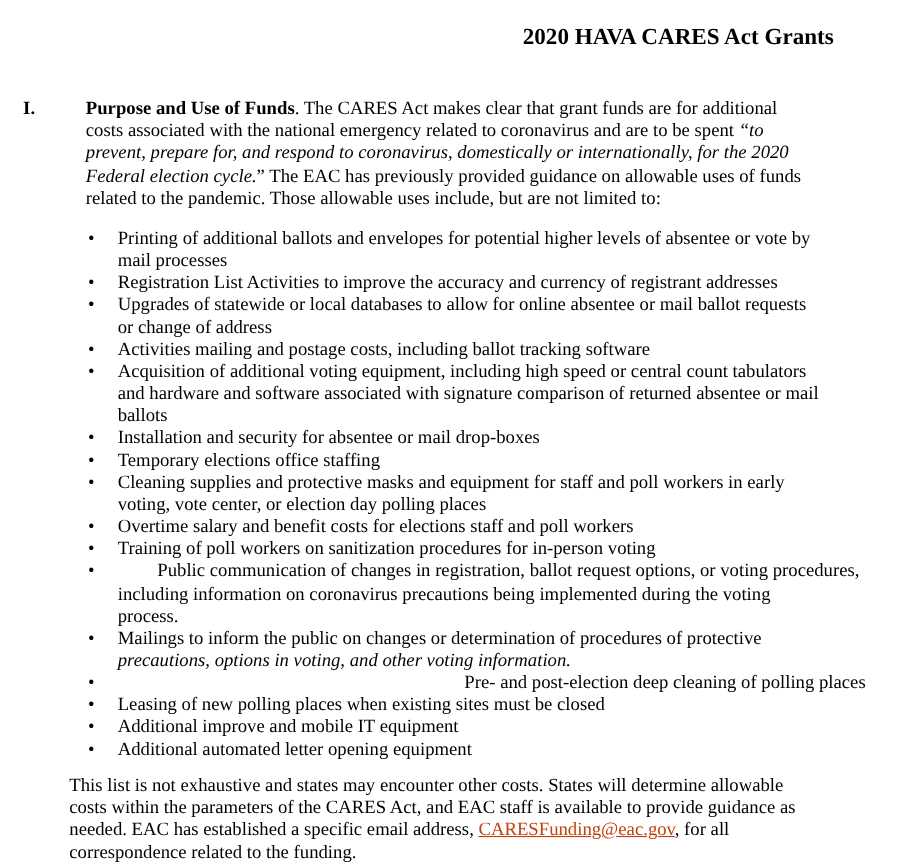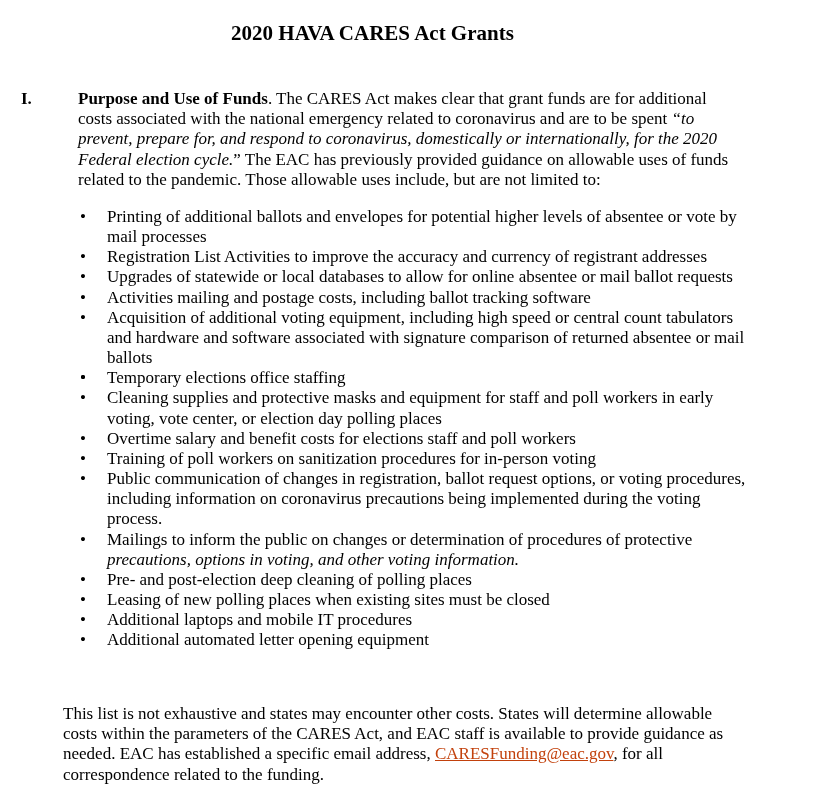--- a/index.html
+++ b/index.html
@@ -1,22 +1,22 @@
 <!DOCTYPE html>
 <html><head>
 <meta charset="utf-8">
 <style>
   html, body { margin: 0; padding: 0; background: #ffffff; }
   body {
     width: 825px; height: 787px; overflow: hidden; position: relative;
     font-family: "Liberation Serif", serif; color: #000; font-size: 17px;
   }
   .title {
-    position: absolute; left: 0; width: 745px; top: 20px; text-align: center;
-    font-weight: bold; font-size: 21px; line-height: 26px; padding-left: 0;
+    position: absolute; left: 0; width: 745px; top: 20px; text-align: right;
+    font-weight: bold; font-size: 21px; line-height: 26px; padding-left: 13px;
   }
   .title span { display: inline-block; margin-left: 0; }
   .section-num {
     position: absolute; left: 21px; top: 89px; font-weight: bold; font-size: 17px; line-height: 20px;
   }
   .section-body {
     position: absolute; left: 78px; top: 89px; width: 690px;
     font-size: 17px; line-height: 20.2px;
   }
   .section-body .line { display: block; white-space: nowrap; }
@@ -68,38 +68,42 @@
     <li>
       <span class="bullet">•</span>
       <span class="txt">
         <span style="display: block; white-space: nowrap;">Registration List Activities to improve the accuracy and currency of registrant addresses</span>
       </span>
     </li>
     <li>
       <span class="bullet">•</span>
       <span class="txt">
         <span style="display: block; white-space: nowrap;">Upgrades of statewide or local databases to allow for online absentee or mail ballot requests</span>
+        <span style="display: block; white-space: nowrap;">or change of address</span>
       </span>
     </li>
     <li>
       <span class="bullet">•</span>
       <span class="txt">
         <span style="display: block; white-space: nowrap;">Activities mailing and postage costs, including ballot tracking software</span>
       </span>
     </li>
     <li>
       <span class="bullet">•</span>
       <span class="txt">
         <span style="display: block; white-space: nowrap;">Acquisition of additional voting equipment, including high speed or central count tabulators</span>
         <span style="display: block; white-space: nowrap;">and hardware and software associated with signature comparison of returned absentee or mail</span>
         <span style="display: block; white-space: nowrap;">ballots</span>
       </span>
     </li>
     <li>
       <span class="bullet">•</span>
+      <span class="txt">
+        <span style="display: block; white-space: nowrap;">Installation and security for absentee or mail drop-boxes</span>
+      </span>
     </li>
     <li>
       <span class="bullet">•</span>
       <span class="txt">
         <span style="display: block; white-space: nowrap;">Temporary elections office staffing</span>
       </span>
     </li>
     <li>
       <span class="bullet">•</span>
       <span class="txt">
@@ -115,48 +119,48 @@
     </li>
     <li>
       <span class="bullet">•</span>
       <span class="txt">
         <span style="display: block; white-space: nowrap;">Training of poll workers on sanitization procedures for in-person voting</span>
       </span>
     </li>
     <li>
       <span class="bullet">•</span>
       <span class="txt">
-        <span style="display: block; white-space: nowrap;">Public communication of changes in registration, ballot request options, or voting procedures,</span>
+        <span style="display: block; white-space: nowrap; margin-left: 36px;">Public communication of changes in registration, ballot request options, or voting procedures,</span>
         <span style="display: block; white-space: nowrap;">including information on coronavirus precautions being implemented during the voting</span>
         <span style="display: block; white-space: nowrap;">process.</span>
       </span>
     </li>
     <li>
       <span class="bullet">•</span>
       <span class="txt">
         <span style="display: block; white-space: nowrap;">Mailings to inform the public on changes or determination of procedures of protective</span>
         <span style="display: block; white-space: nowrap; font-style: italic;">precautions, options in voting, and other voting information.</span>
       </span>
     </li>
     <li>
       <span class="bullet">•</span>
       <span class="txt">
-        <span style="display: block; white-space: nowrap;">Pre- and post-election deep cleaning of polling places</span>
+        <span style="display: block; white-space: nowrap; text-align: right;">Pre- and post-election deep cleaning of polling places</span>
       </span>
     </li>
     <li>
       <span class="bullet">•</span>
       <span class="txt">
         <span style="display: block; white-space: nowrap;">Leasing of new polling places when existing sites must be closed</span>
       </span>
     </li>
     <li>
       <span class="bullet">•</span>
       <span class="txt">
-        <span style="display: block; white-space: nowrap;">Additional laptops and mobile IT procedures</span>
+        <span style="display: block; white-space: nowrap;">Additional improve and mobile IT equipment</span>
       </span>
     </li>
     <li>
       <span class="bullet">•</span>
       <span class="txt">
         <span style="display: block; white-space: nowrap;">Additional automated letter opening equipment</span>
       </span>
     </li>
   </ul>
 

